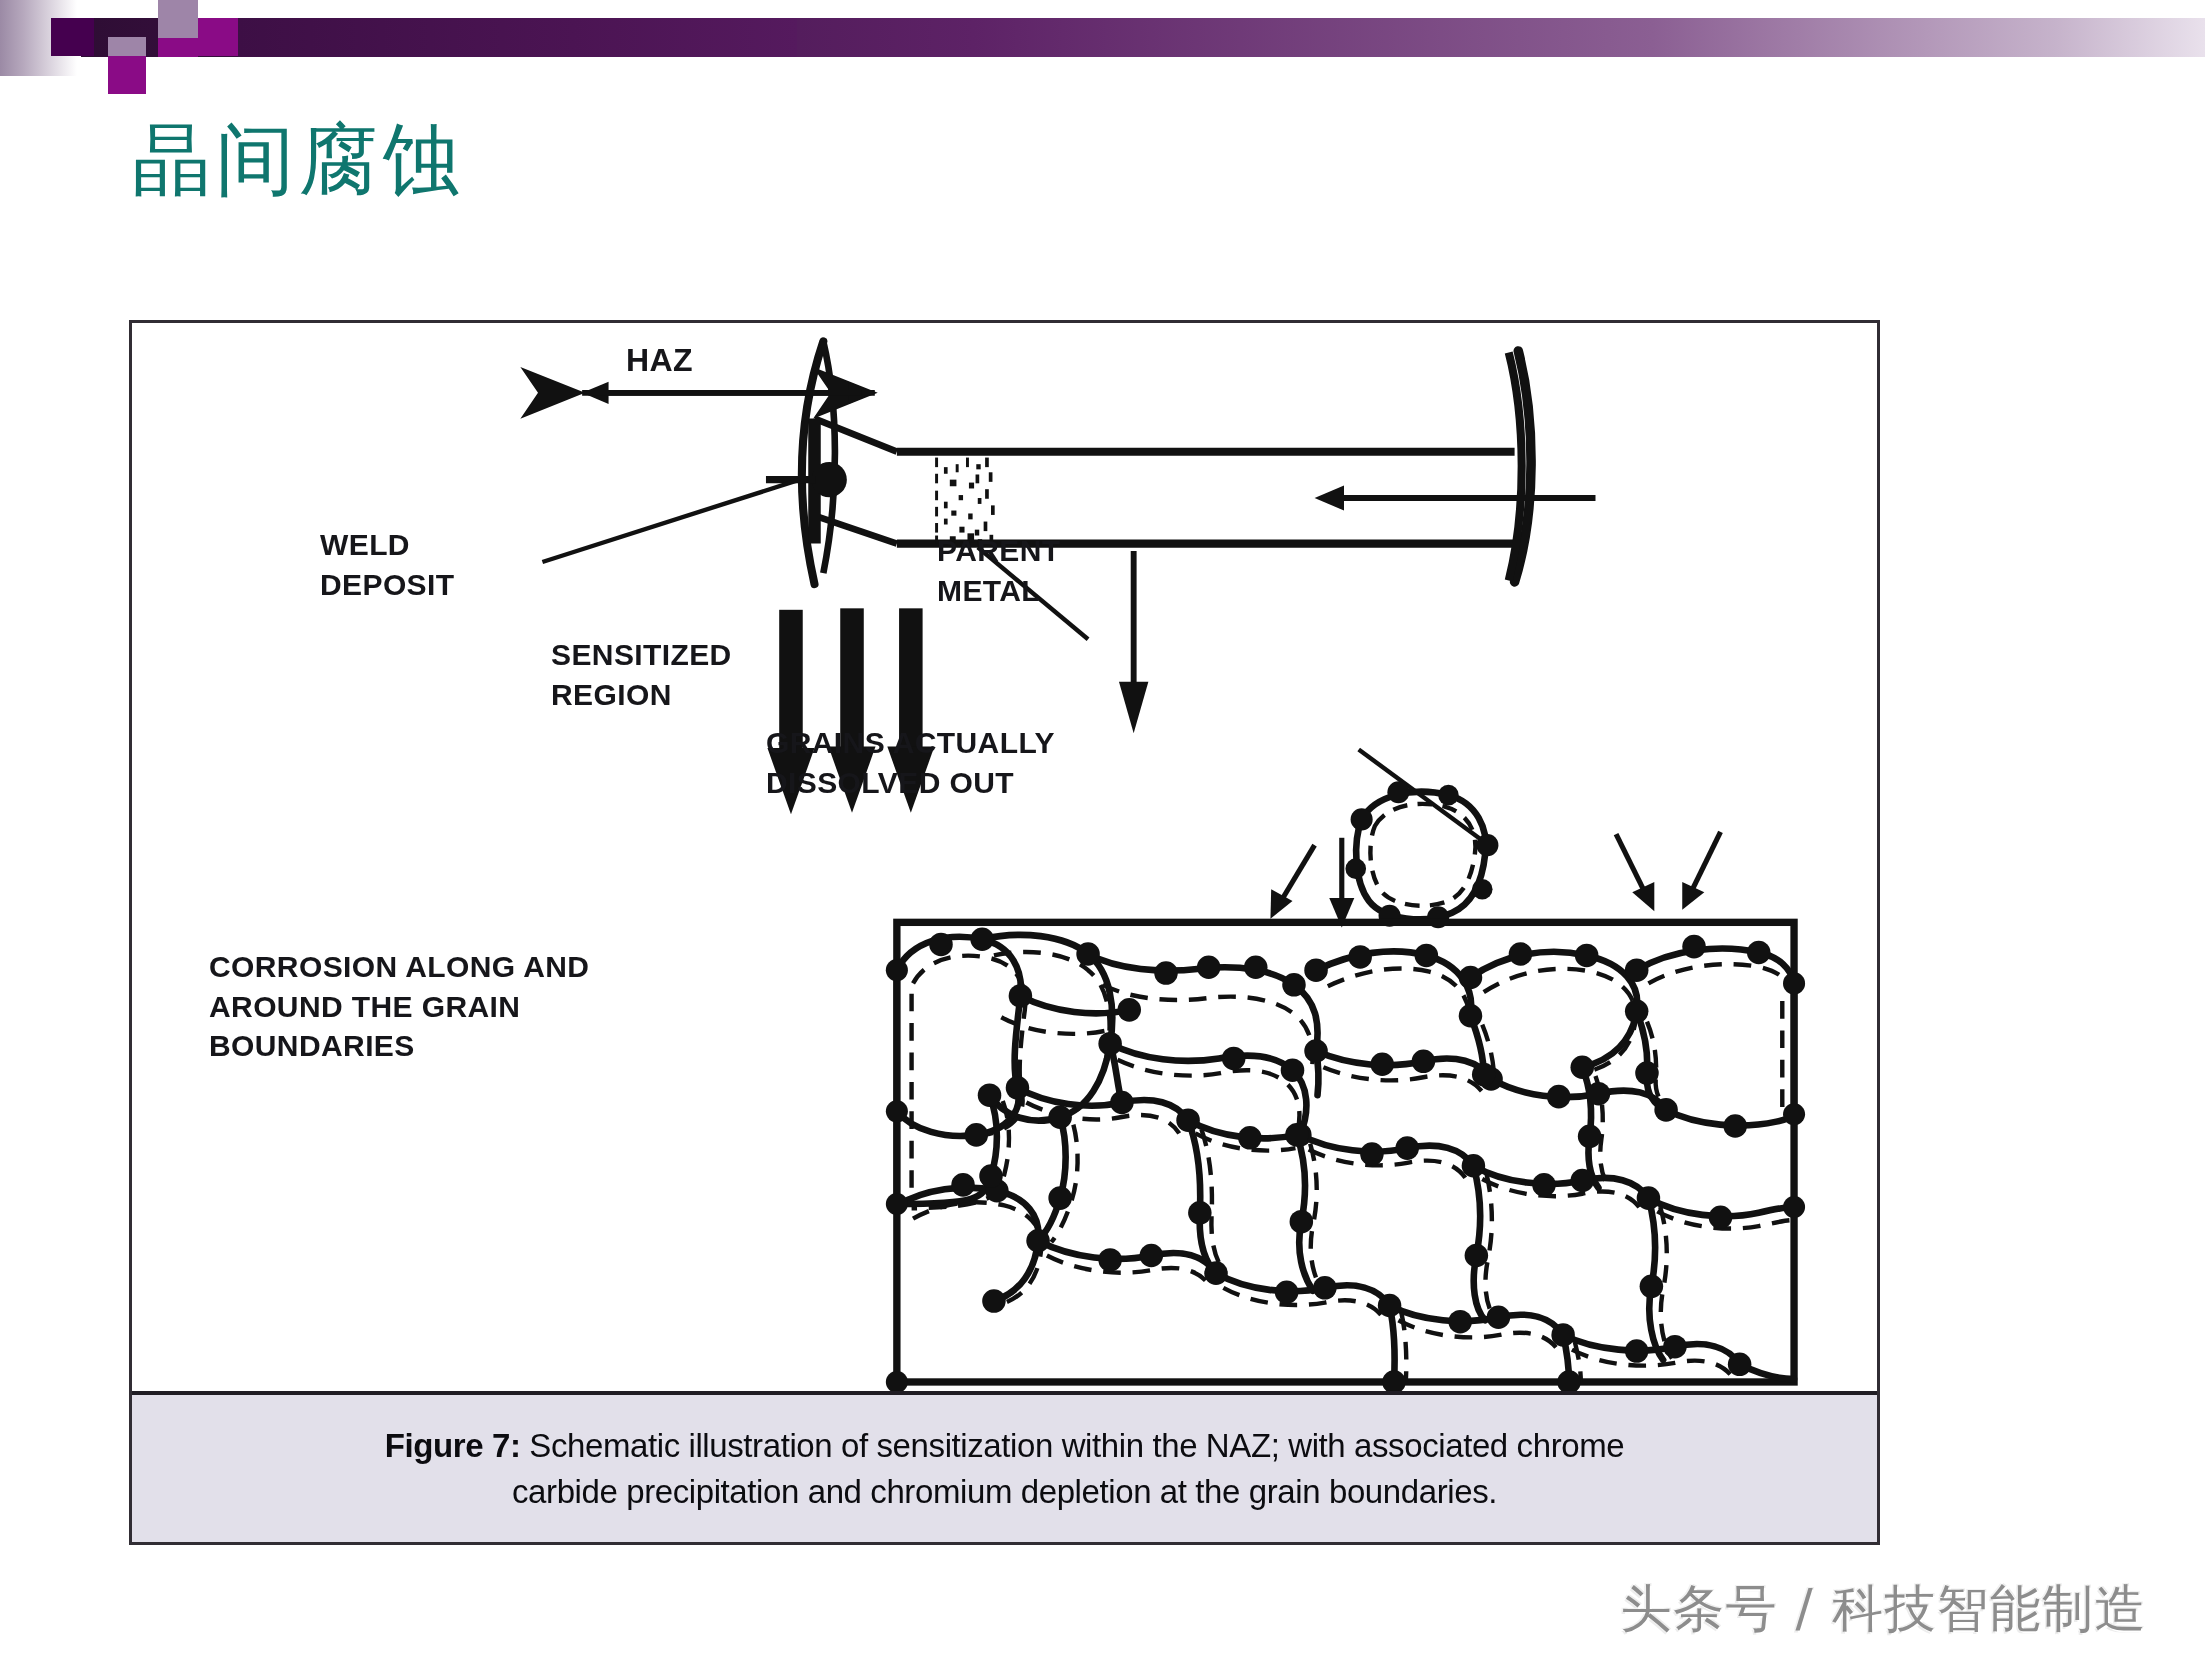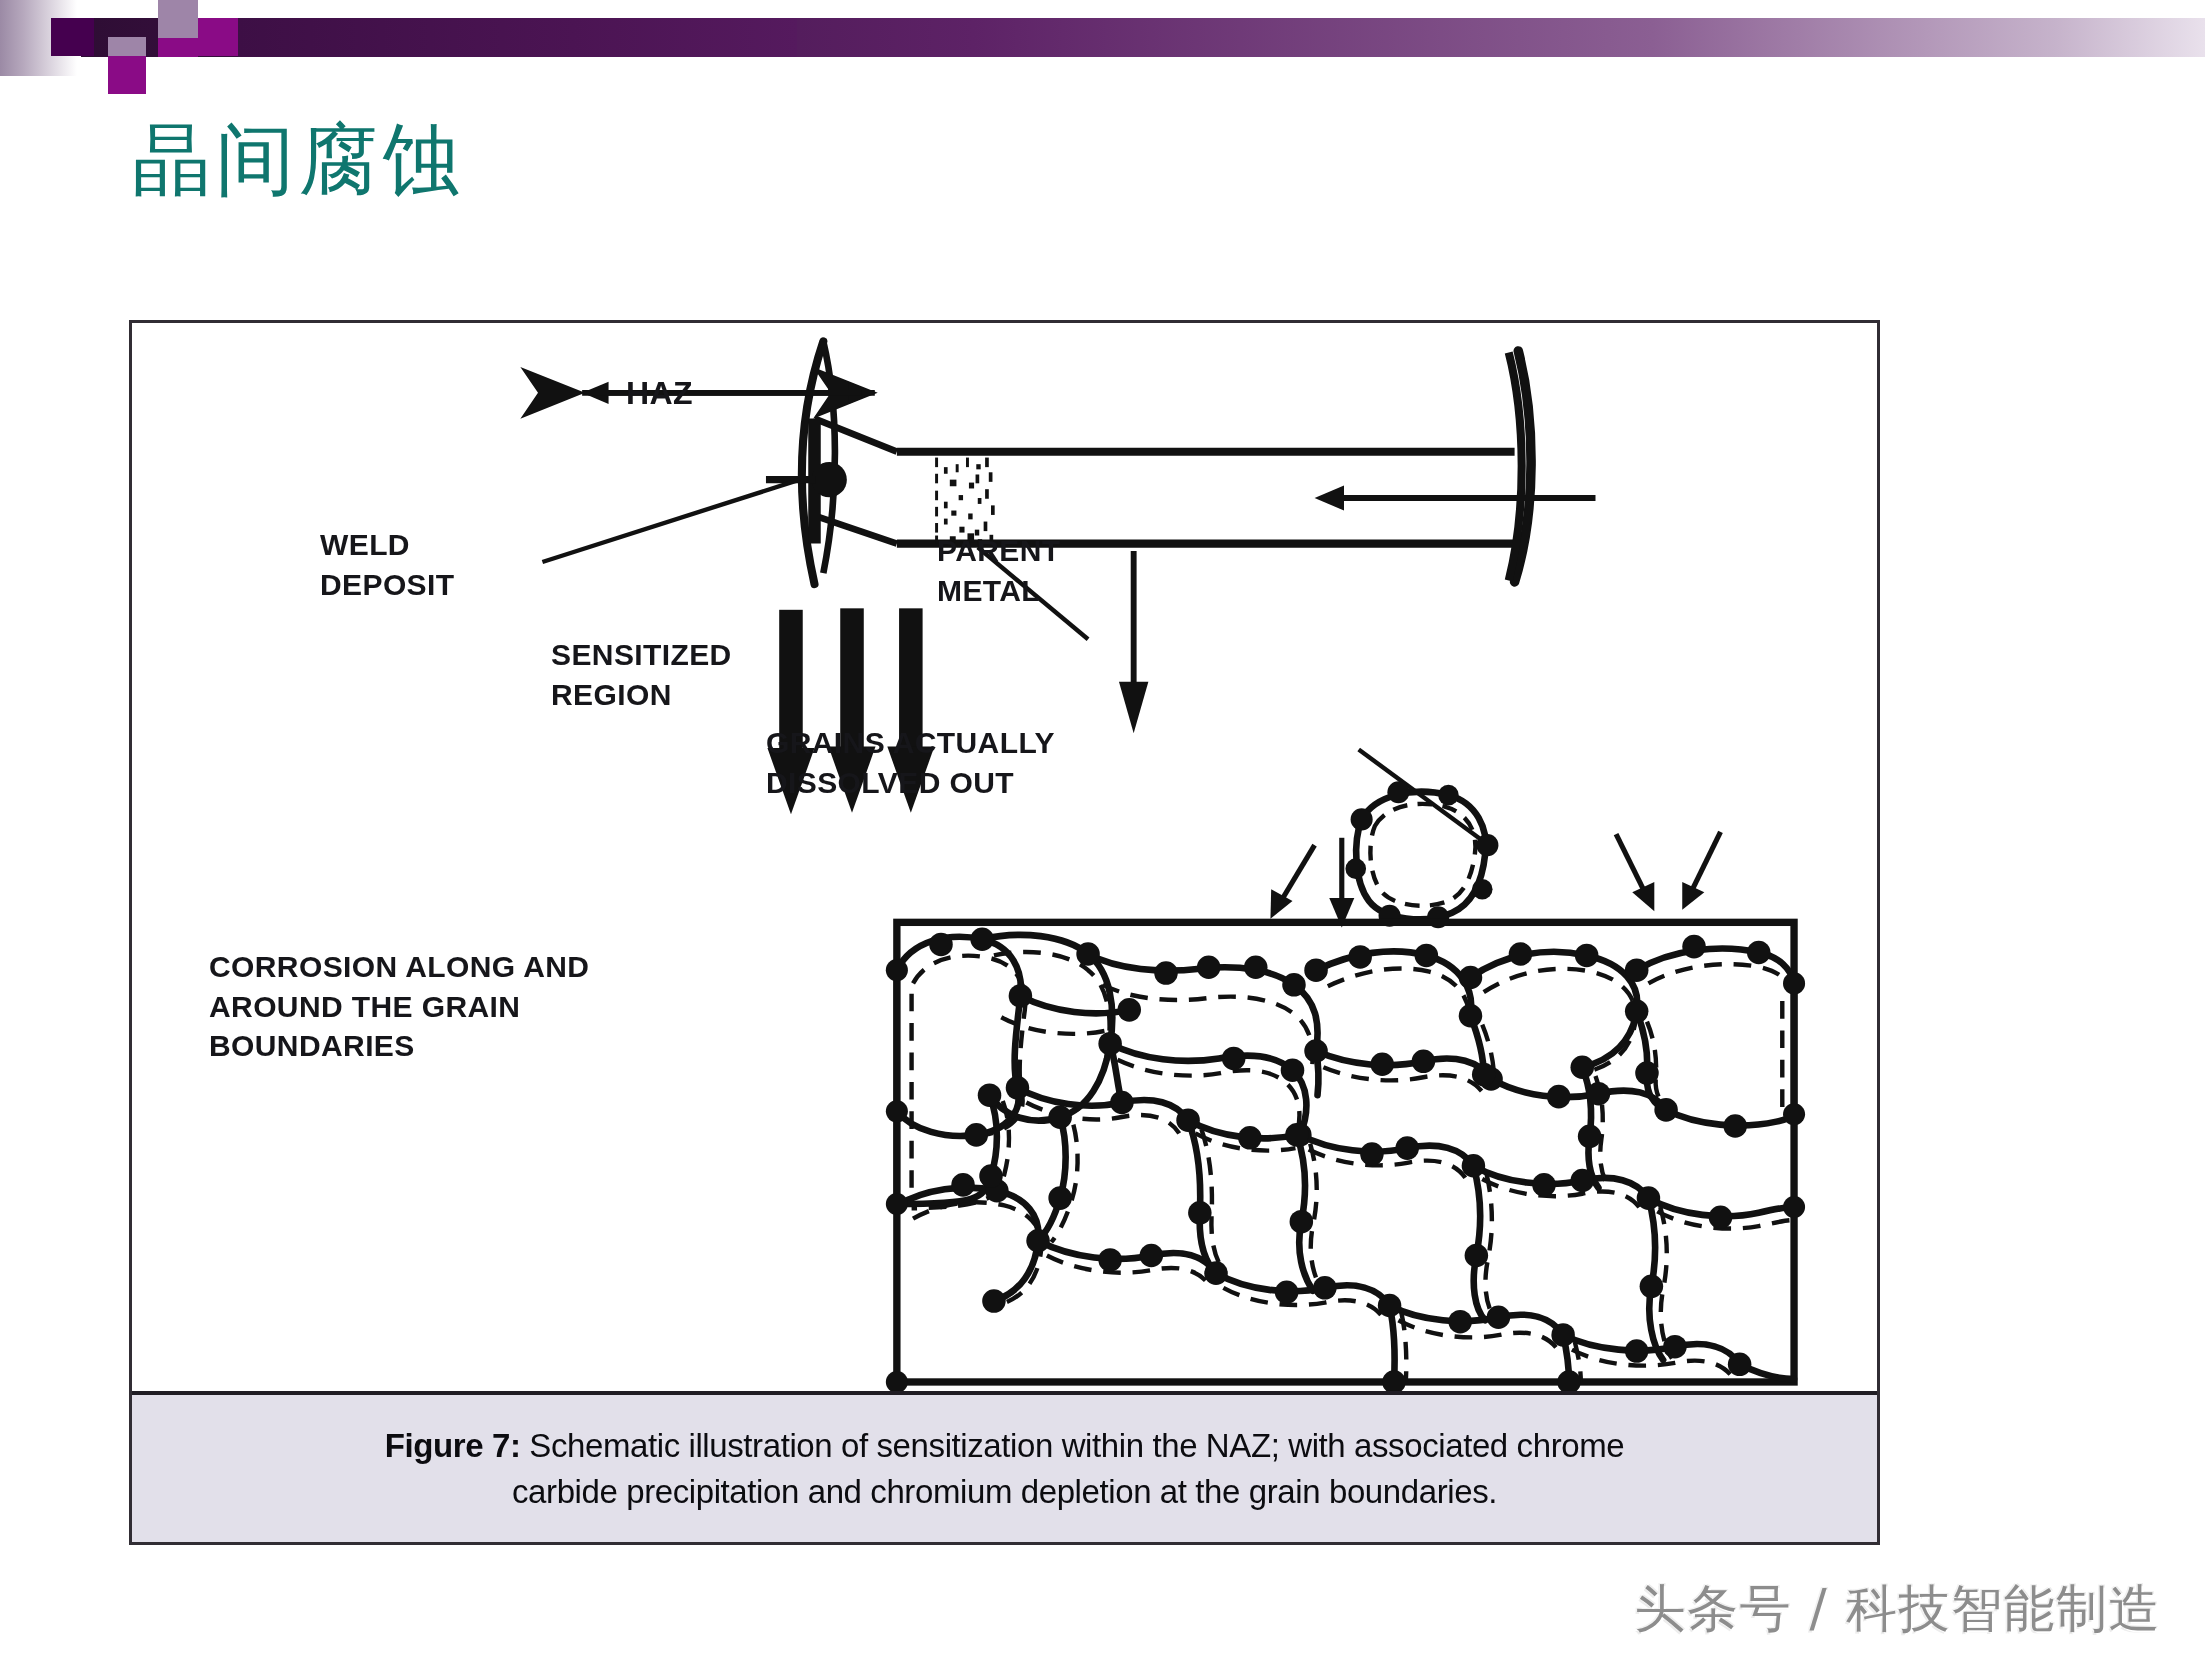--- a/index.html
+++ b/index.html
@@ -83,30 +83,30 @@
     position:absolute;
     font-family:"Liberation Sans", sans-serif;
     font-weight:bold;
     font-size:30px;
     color:#16161a;
     line-height:1.32;
     letter-spacing:0.4px;
     white-space:nowrap;
   }
   #label-weld-deposit   { left:188px; top:202px; }
-  #label-haz            { left:494px; top:16px;  font-size:32px;margin-top:33px; }
+  #label-haz            { left:494px; top:16px;  font-size:32px; }
   #label-parent-metal   { left:805px;top:208px; }
   #label-sensitized     { left:419px; top:312px; }
   #label-grains-out     { left:634px; top:400px; }
   #label-corrosion      { left:77px; top:624px; }
 
   
   #watermark {
     position:absolute; left:0; bottom:10.3px; width:2205px;
-    text-align:right; padding-right:44px;
+    text-align:right; padding-right:58px;
     font-family:"DejaVu Sans", sans-serif;
     font-size:51px;
     color:#8d8d8d;
     letter-spacing:1.5px;
     text-shadow:
        2.2px 2.2px 0 #ffffff,
       -1.5px -1.5px 0 #f2f2f2,
        1.5px -1.5px 0 #ededed,
       -1.5px 1.5px 0 #ededed;
     white-space:nowrap;

